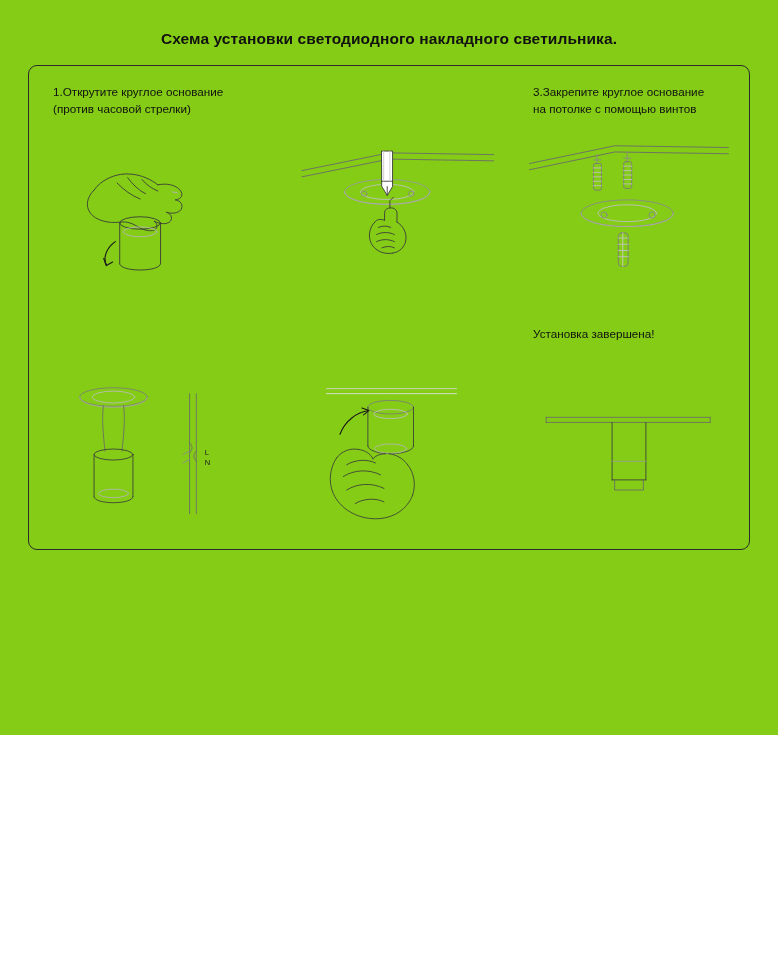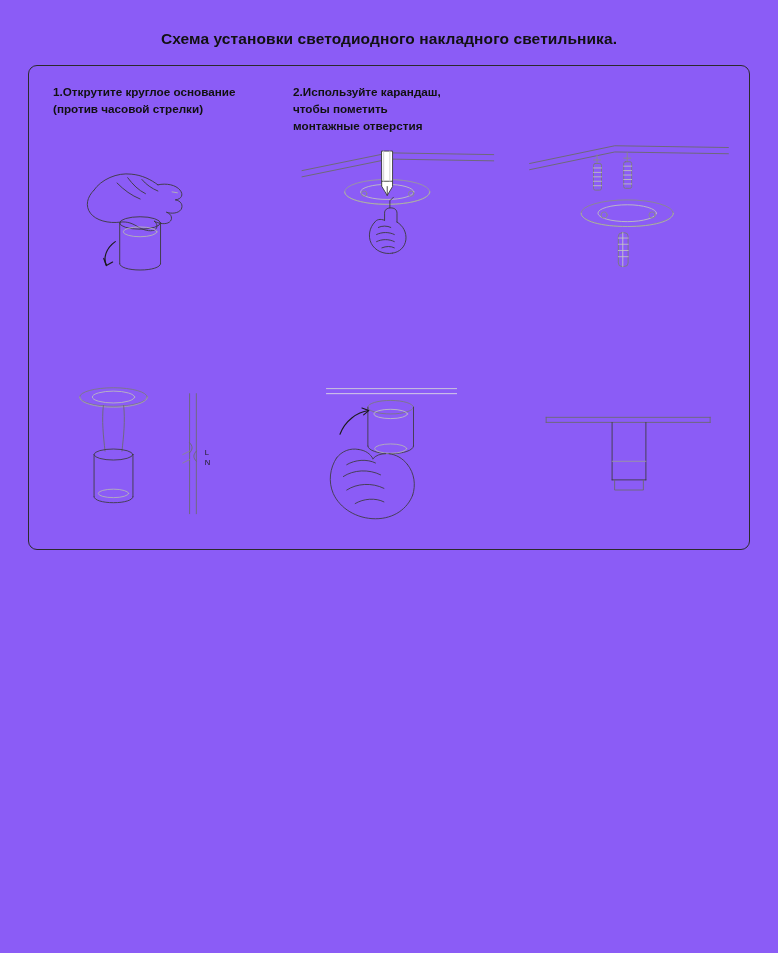--- a/index.html
+++ b/index.html
@@ -10,23 +10,23 @@
   body {
     width: 778px;
     height: 953px;
     font-family: "Liberation Sans", sans-serif;
     color: #1a1a1a;
     position: relative;
     overflow: hidden;
   }
   .page {
     width: 778px;
-    height: 953px;
+    height: 735px;
     position: relative;
-    background: #8b5cf6;
+    background: #84cc16;
   }
   .doc-title {
     position: absolute;
     top: 30px;
     left: 0;
     width: 778px;
     text-align: center;
     font-size: 15.5px;
     font-weight: bold;
     letter-spacing: 0.1px;
@@ -51,21 +51,21 @@
     grid-template-rows: 1fr 1fr;
   }
   .cell {
     position: relative;
     padding: 18px 14px 6px 24px;
     box-sizing: border-box;
   }
   .cell.r2 { padding-left: 24px; }
   .step-caption {
     font-size: 11.7px;
-    font-weight: bold;
+    font-weight: normal;
     line-height: 1.45;
     color: #111;
     white-space: pre-line;
     margin: 0;
   }
   .art {
     position: absolute;
     left: 0;
     right: 0;
     bottom: 2px;
@@ -114,23 +114,20 @@
               <path d="M82 128 C72 135 68 146 72 155" stroke="#1a1a1a" stroke-width="1.3"></path>
               <path d="M72 155 L69 147 M72 155 L79 151" stroke="#1a1a1a" stroke-width="1.3"></path>
 
               <path d="M146 72 l6 1" stroke="#b5b5b5"></path>
             </g>
           </svg>
         </div>
       </div>
 
       <div class="cell">
-        <p class="step-caption">2.Используйте карандаш,
-чтобы пометить
-монтажные отверстия</p>
         <div class="art">
           <svg viewBox="0 0 240 200" preserveAspectRatio="xMidYMid meet">
             <g stroke="#3a3a3a" stroke-width="1" fill="none" stroke-linecap="round" stroke-linejoin="round">
 
               <path d="M22 48 L120 28 L238 30" stroke="#6a6a6a"></path>
               <path d="M22 55 L120 35 L238 37" stroke="#6a6a6a"></path>
 
               <ellipse cx="118" cy="72" rx="48" ry="14" stroke="#9a9a9a"></ellipse>
               <ellipse cx="118" cy="72" rx="30" ry="8.5" stroke="#c0c0c0"></ellipse>
               <circle cx="92" cy="74" r="3" stroke="#8a8a8a"></circle>
@@ -150,20 +147,22 @@
               <path d="M106 120 C112 117 120 117 126 120"></path>
               <path d="M106 128 C112 125 120 125 126 128"></path>
               <path d="M112 135 C117 133 122 133 126 135"></path>
               <path d="M121 90 L121 82 L125 78"></path>
             </g>
           </svg>
         </div>
       </div>
 
       <div class="cell">
+        <p class="step-caption">3.Закрепите круглое основание
+на потолке с помощью винтов</p>
         <div class="art">
           <svg viewBox="0 0 240 200" preserveAspectRatio="xMidYMid meet">
             <g stroke="#3a3a3a" stroke-width="1" fill="none" stroke-linecap="round" stroke-linejoin="round">
 
               <path d="M8 40 L104 20 L232 22" stroke="#6a6a6a"></path>
               <path d="M8 47 L104 27 L232 29" stroke="#6a6a6a"></path>
 
               <path d="M84 30 L84 40 M80 36 L88 36" stroke="#8a8a8a"></path>
               <rect x="80" y="40" width="9" height="30" rx="2" stroke="#7a7a7a"></rect>
               <path d="M80 45 L89 45 M80 50 L89 50 M80 55 L89 55 M80 60 L89 60 M80 65 L89 65" stroke="#c0c0c0"></path>
@@ -242,20 +241,21 @@
               <path d="M66 126 C78 118 96 117 110 124"></path>
               <path d="M70 142 C82 134 100 133 114 140"></path>
               <path d="M80 158 C90 152 104 151 114 156"></path>
               <path d="M101 105 C104 101 110 99 116 99"></path>
             </g>
           </svg>
         </div>
       </div>
 
       <div class="cell r2">
+        <p class="step-caption">Установка завершена!</p>
         <div class="art">
           <svg viewBox="0 0 240 210" preserveAspectRatio="xMidYMid meet">
             <g stroke="#3a3a3a" stroke-width="1" fill="none" stroke-linecap="round" stroke-linejoin="round">
 
               <path d="M22 56 L216 56" stroke="#6a6a6a"></path>
               <path d="M22 62 L216 62" stroke="#6a6a6a"></path>
               <path d="M22 56 L22 62 M216 56 L216 62" stroke="#6a6a6a"></path>
 
               <path d="M100 62 L100 130"></path>
               <path d="M140 62 L140 130"></path>

